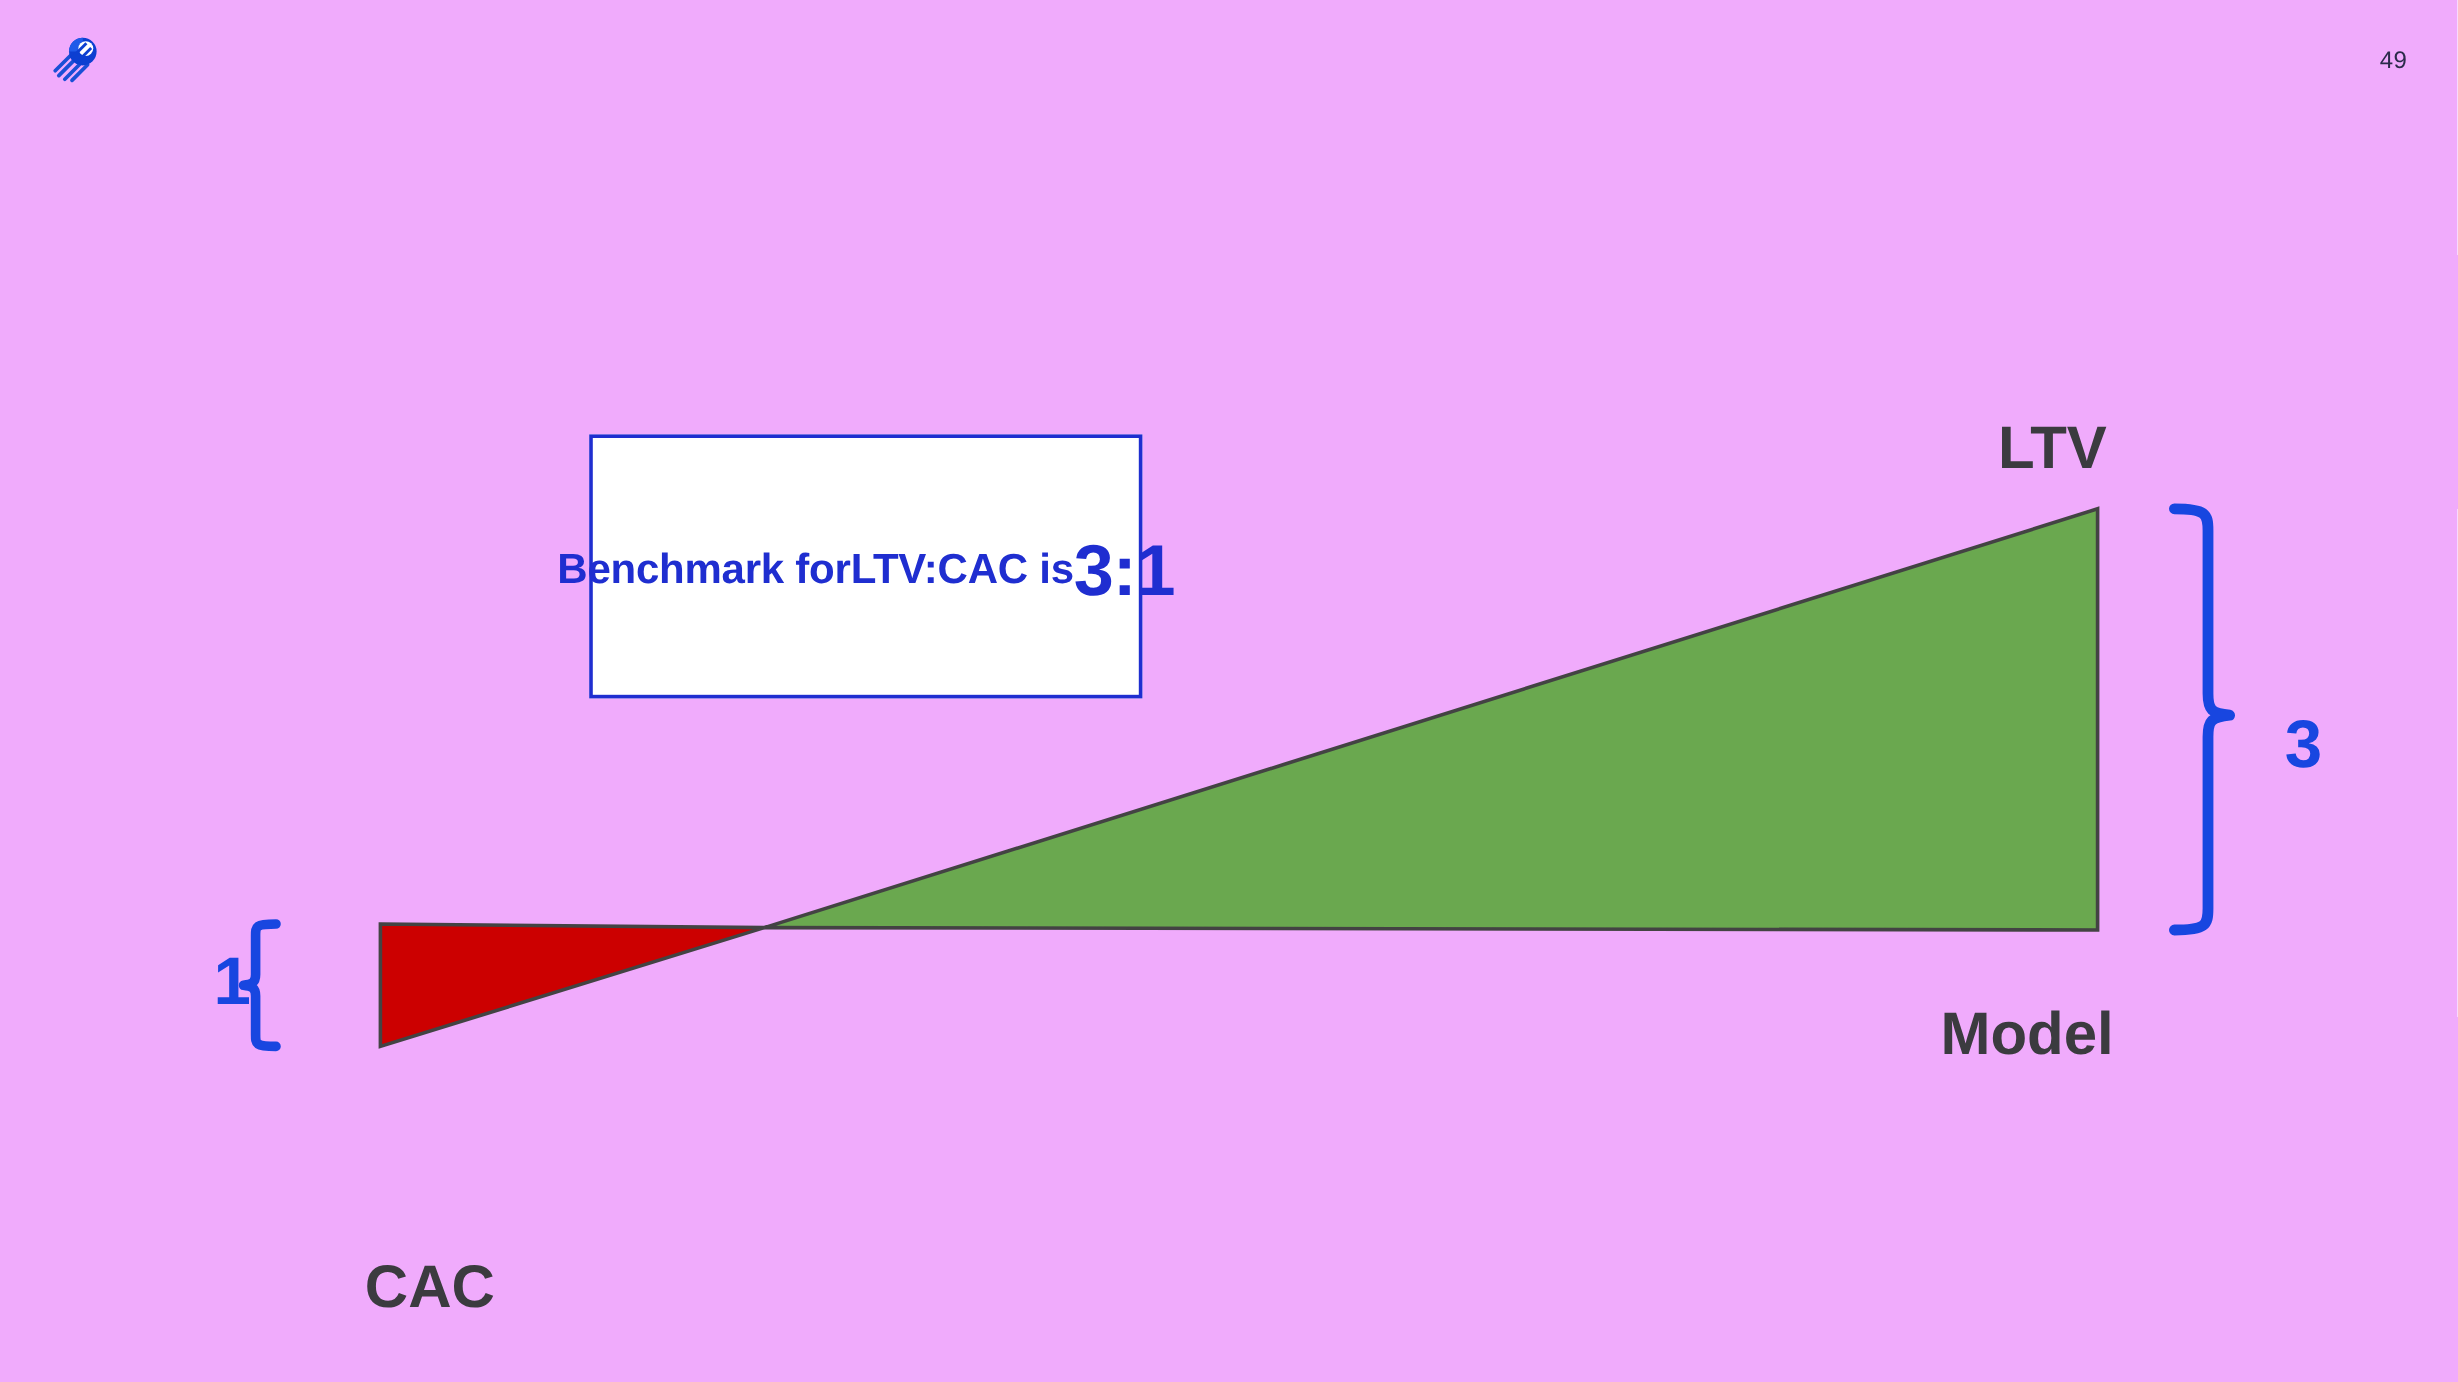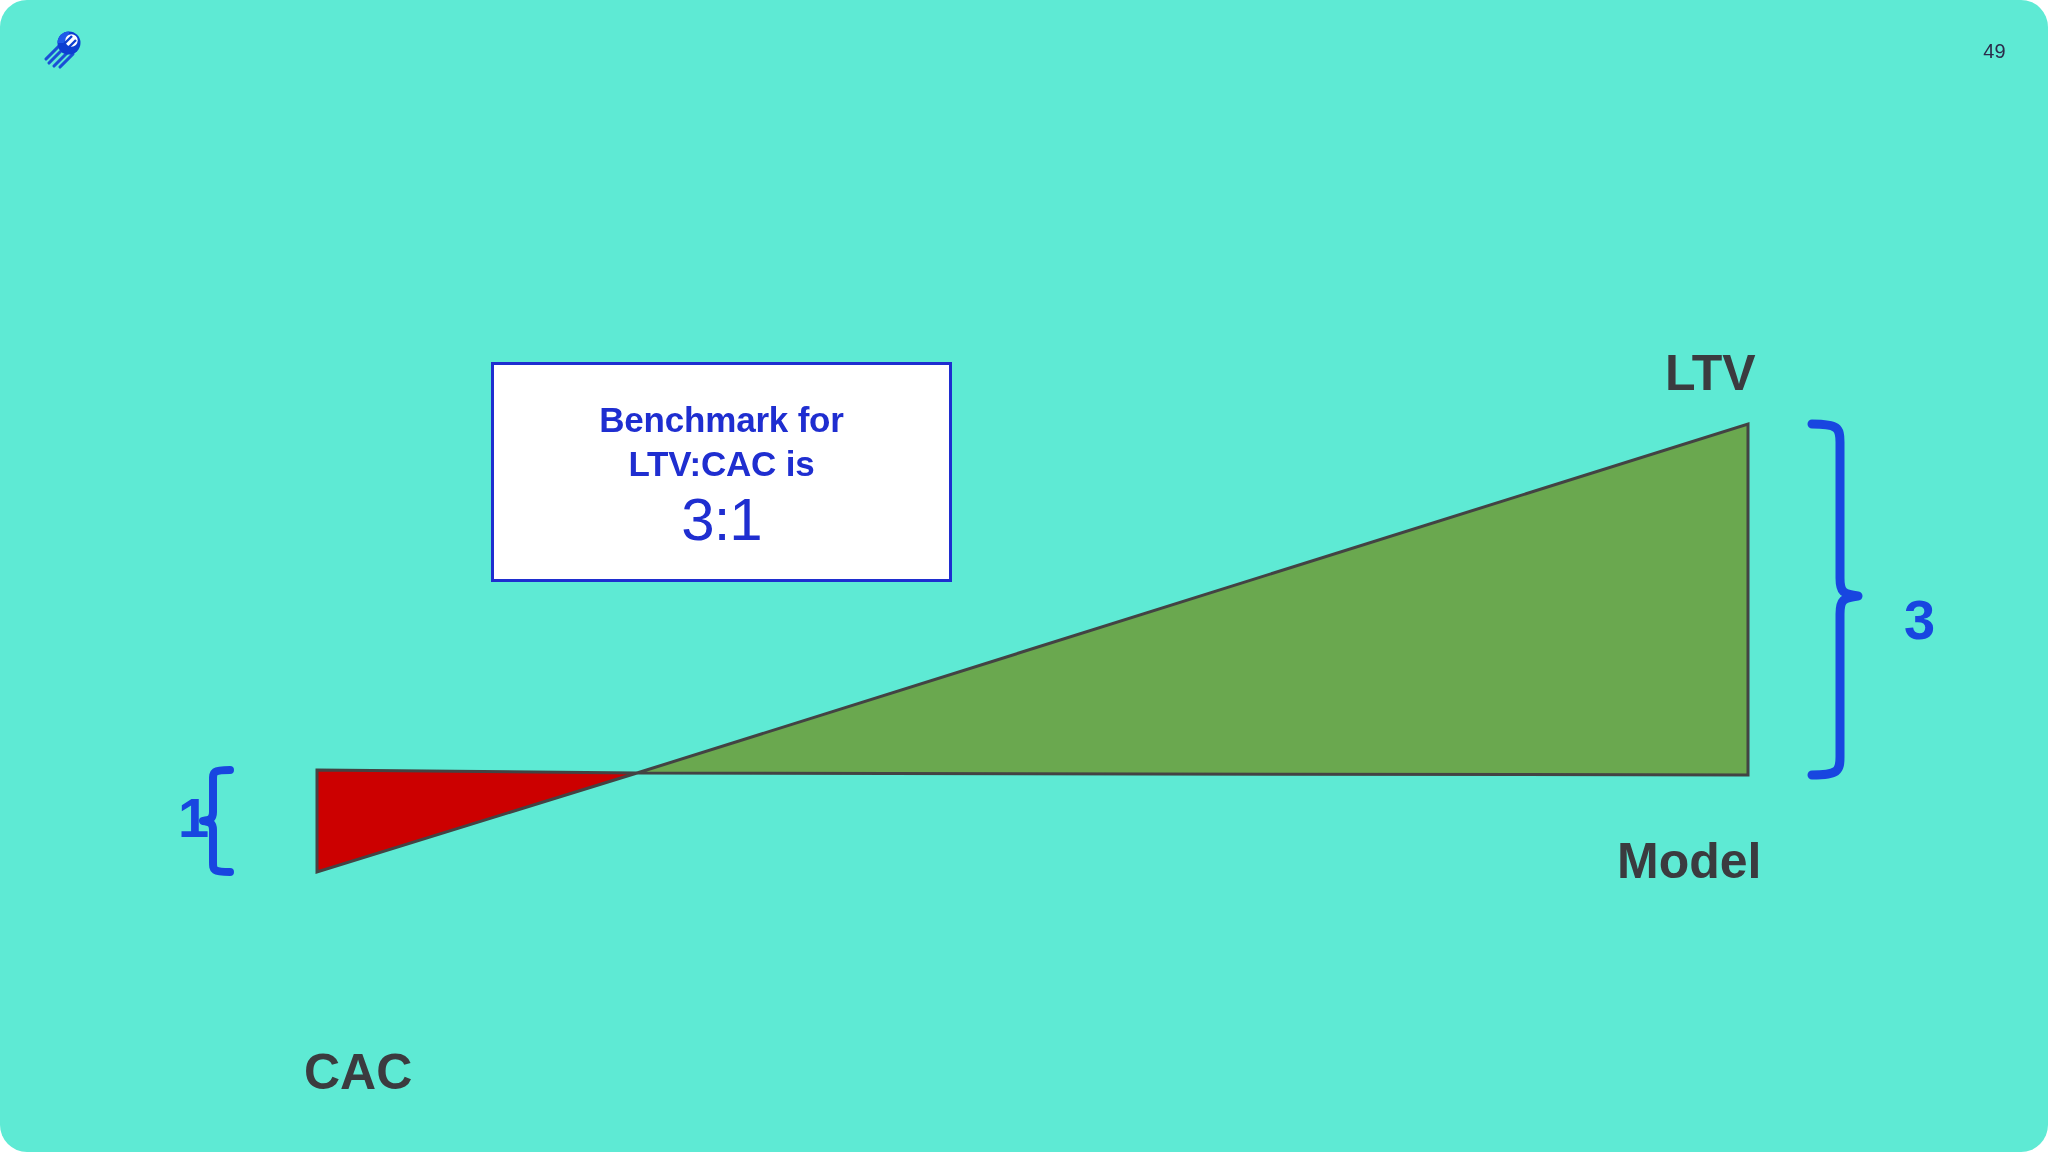--- a/index.html
+++ b/index.html
@@ -8,23 +8,22 @@
     padding: 0;
     background: #ffffff;
   }
   body {
     font-family: "Liberation Sans", sans-serif;
   }
   #slide {
     position: relative;
     width: 2048px;
     height: 1152px;
-    background: #5eead4;
+    background: #f0abfc;
     overflow: hidden;
-    border-radius: 27px;
   }
 
   
   #logo {
     position: absolute;
     left: 42px;
     top: 26px;
     width: 44px;
     height: 44px;
   }
@@ -62,37 +61,37 @@
   #benchmark-box {
     position: absolute;
     left: 491px;
     top: 362px;
     width: 461px;
     height: 220px;
     box-sizing: border-box;
     border: 3px solid #1f2ed0;
     background: #ffffff;
     display: flex;
-    flex-direction: column;
+    flex-direction: row;
     align-items: center;
     justify-content: center;
     padding-top: 6px;
   }
   #benchmark-box .bm-line {
     color: #1f2ed0;
     font-weight: bold;
     font-size: 35px;
     line-height: 1.26;
     text-align: center;
     letter-spacing: -0.2px;
     white-space: nowrap;
   }
   #benchmark-box .bm-ratio {
     color: #1f2ed0;
-    font-weight: normal;
+    font-weight: bold;
     font-size: 60px;
     line-height: 1.08;
     text-align: center;
     margin-top: 2px;
     letter-spacing: -1px;
   }
 
   
   .wedge-label {
     position: absolute;

